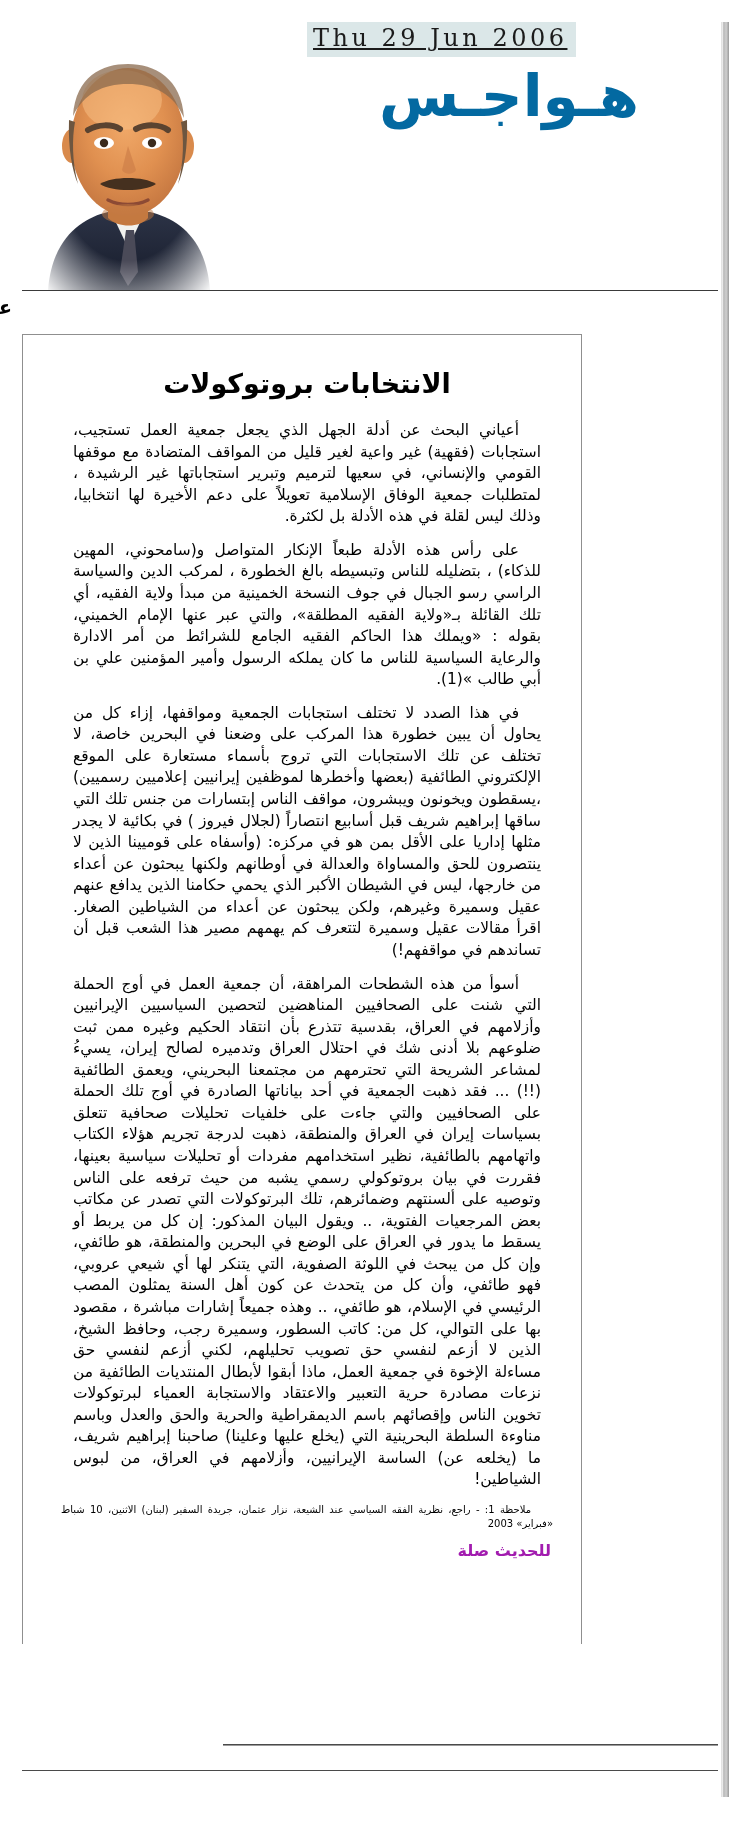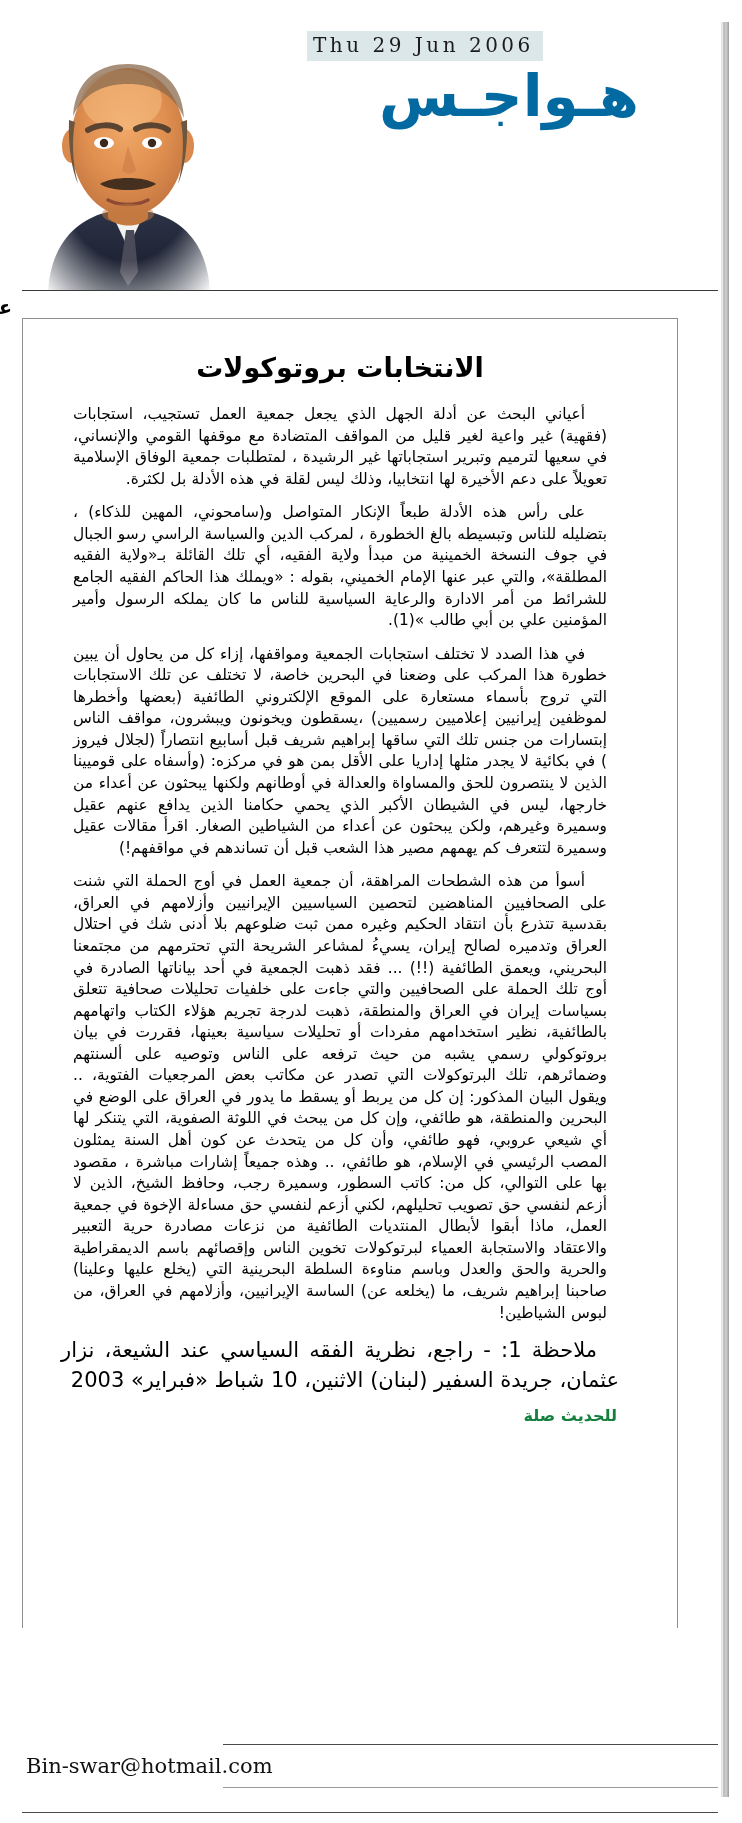--- a/index.html
+++ b/index.html
@@ -40,31 +40,32 @@
     top: 42px;
     left: 42px;
     width: 172px;
     height: 248px;
     overflow: hidden;
   }
   .portrait svg { display: block; }
 
   .date-badge {
     position: absolute;
-    top: 31px;
+    top: 22px;
     left: 307px;
     background: #dbe7e8;
     color: #1b1b1b;
     font-family: "DejaVu Serif", "Liberation Serif", serif;
-    font-size: 20px;
+    font-size: 24px;
     letter-spacing: 3.5px;
     padding: 3px 9px 4px 6px;
     line-height: 1.15;
     white-space: nowrap;
     direction: ltr;
+    text-decoration: underline;
   }
 
   .column-title {
     position: absolute;
     top: 62px;
     left: 300px;
     width: 418px;
     text-align: center;
     font-family: "DejaVu Sans", "Liberation Sans", sans-serif;
     font-weight: bold;
@@ -91,28 +92,28 @@
     font-size: 19px;
     font-weight: bold;
     color: #000;
     direction: rtl;
     width: 240px;
   }
 
   
   .article-box {
     position: absolute;
-    top: 318px;
-    left: 22px;
-    width: 656px;
+    top: 334px;
+    left: 22px;
+    width: 560px;
     min-height: 1310px;
     border: 1px solid #8f8f8f;
     border-bottom: none;
     box-sizing: border-box;
-    padding: 22px 58px 6px 38px;
+    padding: 22px 28px 6px 38px;
   }
 
   .headline {
     text-align: center;
     font-weight: bold;
     font-size: 27px;
     line-height: 1.52;
     color: #000;
     direction: rtl;
     margin: 6px 0 16px 0;
@@ -130,33 +131,33 @@
   }
   .body-text p {
     margin: 12px;
     text-indent: 22px;
   }
 
   .note {
     direction: rtl;
     text-align: justify;
     text-align-last: right;
-    font-size: 21px;
+    font-size: 10px;
     line-height: 1.42;
     color: #000;
     margin-top: 7px;
     text-indent: 22px;
   }
 
   .closing {
     direction: rtl;
     text-align: right;
     font-size: 16px;
     font-weight: bold;
-    color: #15803d;
+    color: #a21caf;
     margin-top: 10px;
     padding-right: 2px;
   }
 
   
   .footer {
     position: absolute;
     left: 22px;
     top: 1744px;
     width: 696px;
@@ -271,16 +272,15 @@
     <p>أسوأ من هذه الشطحات المراهقة، أن جمعية العمل في أوج الحملة التي شنت على الصحافيين المناهضين لتحصين السياسيين الإيرانيين وأزلامهم في العراق، بقدسية تتذرع بأن انتقاد الحكيم وغيره ممن ثبت ضلوعهم بلا أدنى شك في احتلال العراق وتدميره لصالح إيران، يسيءُ لمشاعر الشريحة التي تحترمهم من مجتمعنا البحريني، ويعمق الطائفية (!!) ... فقد ذهبت الجمعية في أحد بياناتها الصادرة في أوج تلك الحملة على الصحافيين والتي جاءت على خلفيات تحليلات صحافية تتعلق بسياسات إيران في العراق والمنطقة، ذهبت لدرجة تجريم هؤلاء الكتاب واتهامهم بالطائفية، نظير استخدامهم مفردات أو تحليلات سياسية  بعينها، فقررت في بيان بروتوكولي رسمي يشبه من حيث ترفعه على الناس وتوصيه على ألسنتهم وضمائرهم، تلك البرتوكولات التي تصدر عن مكاتب بعض المرجعيات الفتوية، .. ويقول البيان المذكور: إن كل من يربط أو يسقط ما يدور في العراق على الوضع في البحرين والمنطقة، هو طائفي، وإن كل من يبحث في اللوثة الصفوية، التي يتنكر لها أي شيعي عروبي، فهو طائفي، وأن كل من يتحدث عن كون أهل السنة يمثلون المصب الرئيسي في الإسلام، هو طائفي، .. وهذه جميعاً إشارات مباشرة ، مقصود بها على التوالي، كل من: كاتب السطور، وسميرة رجب، وحافظ الشيخ، الذين لا أزعم لنفسي حق تصويب تحليلهم، لكني أزعم لنفسي حق مساءلة الإخوة في جمعية العمل، ماذا أبقوا لأبطال المنتديات الطائفية من نزعات مصادرة حرية التعبير والاعتقاد والاستجابة العمياء لبرتوكولات تخوين الناس وإقصائهم باسم الديمقراطية والحرية والحق والعدل وباسم مناوءة السلطة البحرينية التي (يخلع عليها وعلينا) صاحبنا إبراهيم شريف، ما (يخلعه عن) الساسة الإيرانيين، وأزلامهم في العراق، من لبوس الشياطين!</p>
   </div>
 
   <div class="note">ملاحظة 1: - راجع، نظرية الفقه السياسي عند الشيعة، نزار عثمان، جريدة السفير (لبنان) الاثنين، 10 شباط «فبراير» 2003</div>
 
   <div class="closing">للحديث صلة</div>
 </div>
 
 <div class="footer">
   <div class="footer-rule-top"></div>
-  <div class="email">Bin-swar@hotmail.com</div>
   <div class="footer-rule-mid"></div>
   <div class="footer-rule-bottom"></div>
 </div>
 
 </body></html>

